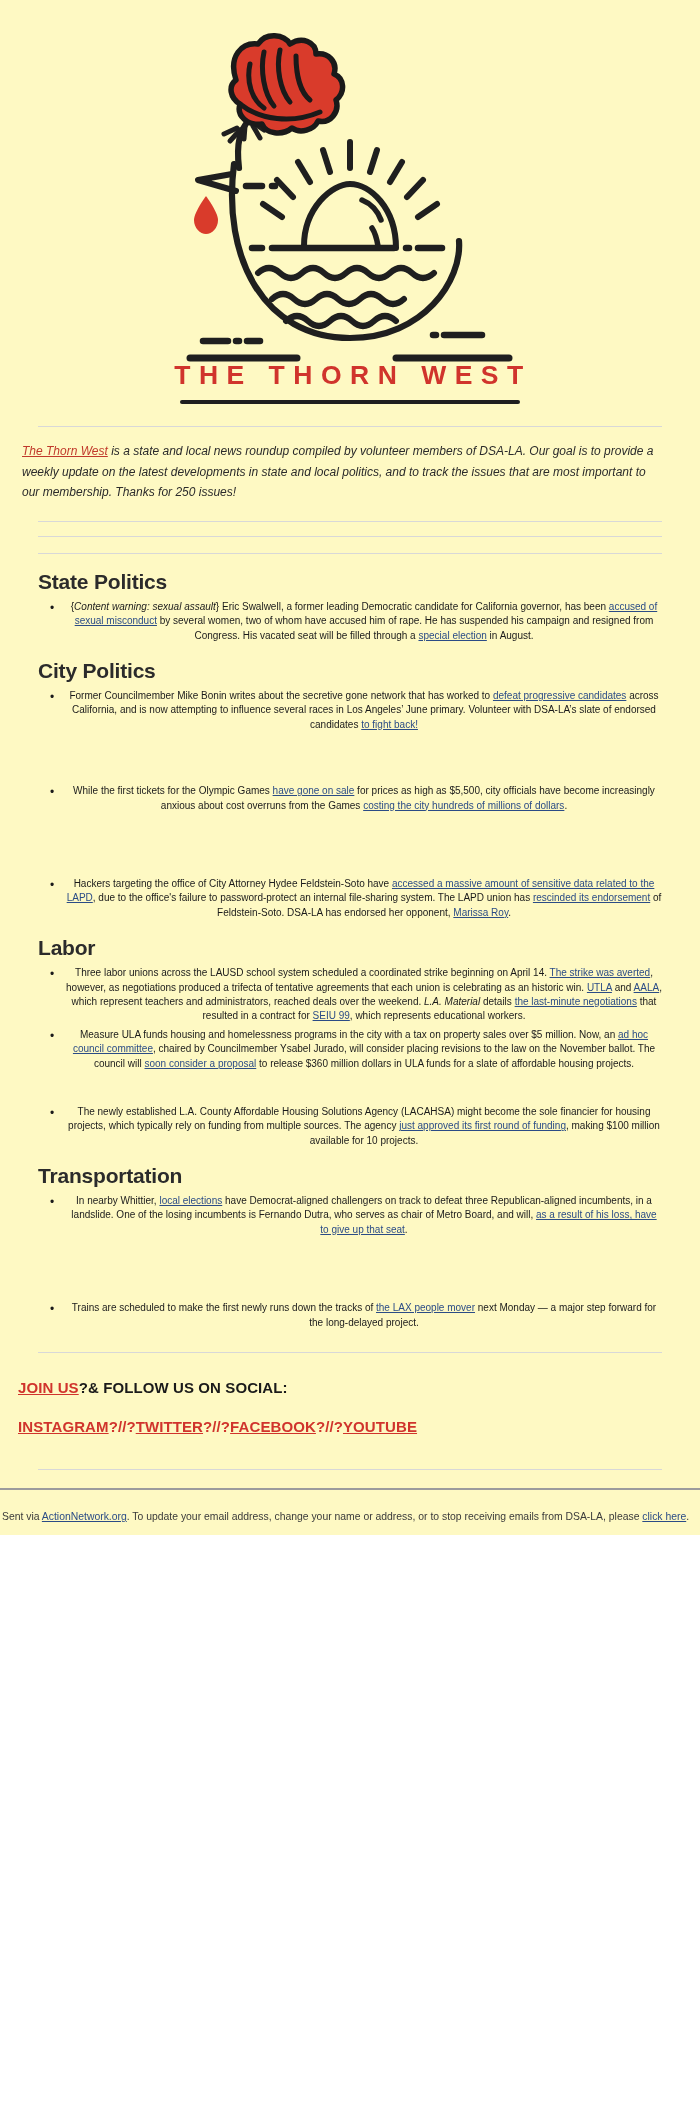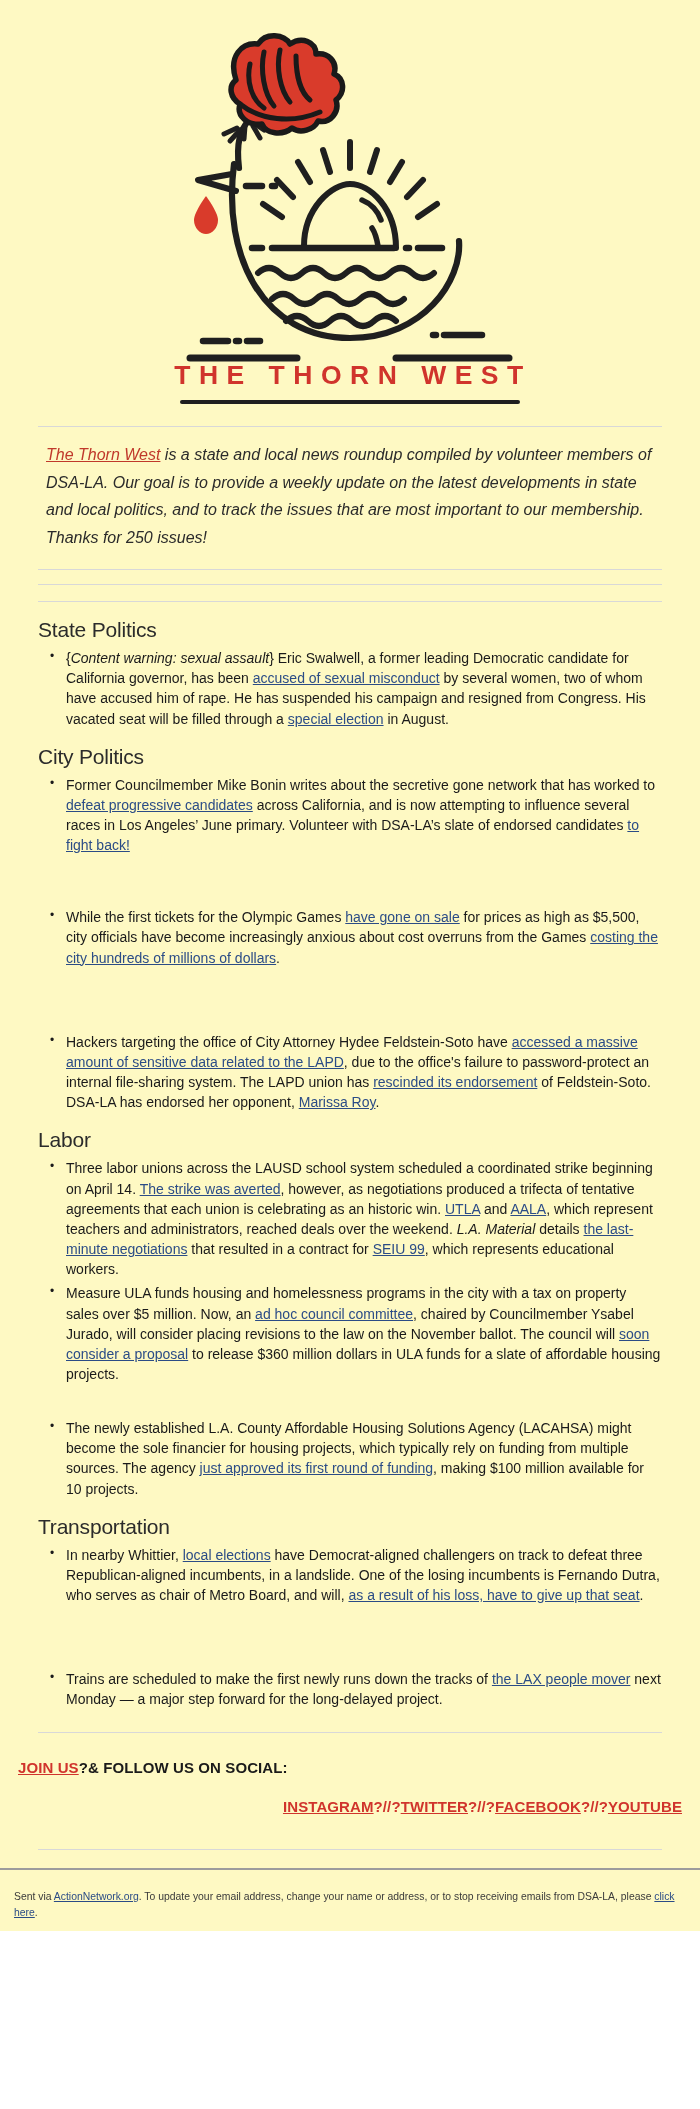--- a/index.html
+++ b/index.html
@@ -46,61 +46,62 @@
   .rule-top { margin: 22px 20px 0 20px; }
   .rule-intro-bottom { margin: 18px 20px 0 20px; }
   .rule-issue-top { margin: 14px 20px 0 20px; }
   .rule-issue-bottom { margin: 16px 20px 0 20px; }
   .rule-footer-1 { margin: 22px 20px 0 20px; }
   .rule-footer-2 { margin: 34px 20px 0 20px; }
 
   .intro {
     font-family: "Liberation Sans", sans-serif;
     font-style: italic;
-    font-size: 16px;
+    font-size: 12px;
     line-height: 1.72;
     color: #2b2b2b;
-    margin: 14px 20px 0 28px;
+    margin: 14px 20px 0 4px;
   }
   .intro a {
     color: #c0392b;
     text-decoration: underline;
     font-style: italic;
   }
 
   .issue-title {
     font-family: "Liberation Sans", sans-serif;
     font-weight: bold;
     font-size: 27px;
     letter-spacing: -0.2px;
     color: #2b2b2b;
     margin: 20px 20px 0 20px;
   }
 
   h2.section {
     font-family: "Liberation Sans", sans-serif;
-    font-weight: normal;
+    font-weight: bold;
     font-size: 21px;
     color: #2b2b2b;
     margin: 16px 20px 6px 20px;
     letter-spacing: -0.2px;
   }
 
   ul.items {
     margin: 0 20px 0 20px;
     padding-left: 26px;
     list-style: none;
   }
   ul.items li {
     position: relative;
-    font-size: 14px;
+    font-size: 10px;
     line-height: 1.44;
     color: #1a1a1a;
     margin: 0 0 4px 0;
     padding-left: 2px;
+    text-align: center;
   }
   ul.items li::before {
     content: "\2022";
     position: absolute;
     left: -14px;
     top: 0;
     font-size: 12px;
     color: #1a1a1a;
   }
   ul.items li.spaced { margin-bottom: 52px; }
@@ -121,41 +122,41 @@
     font-size: 15px;
     color: #1a1a1a;
     margin: 26px 0 0 0;
     letter-spacing: 0.1px;
   }
   .join-line a {
     color: #d0342c;
     text-decoration: underline;
   }
   .social-line {
-    text-align: right;
+    text-align: left;
     font-family: "Liberation Sans", sans-serif;
     font-weight: bold;
     font-size: 15px;
     color: #d0342c;
     margin: 22px 0 0 0;
     letter-spacing: 0.1px;
   }
   .social-line a {
     color: #d0342c;
     text-decoration: underline;
   }
   .social-line .sep {
     color: #d0342c;
     text-decoration: none;
   }
 
   .footer-bar {
     margin-top: 18px;
     border-top: 2px solid #9c9c9c;
-    padding: 9px 6px 0 14px;
+    padding: 9px 6px 0 2px;
     width: 700px;
     box-sizing: border-box;
   }
   .footer-text {
     font-family: "Liberation Sans", sans-serif;
     font-size: 10.4px;
     line-height: 1.5;
     color: #3a3a3a;
   }
   .footer-text a {

